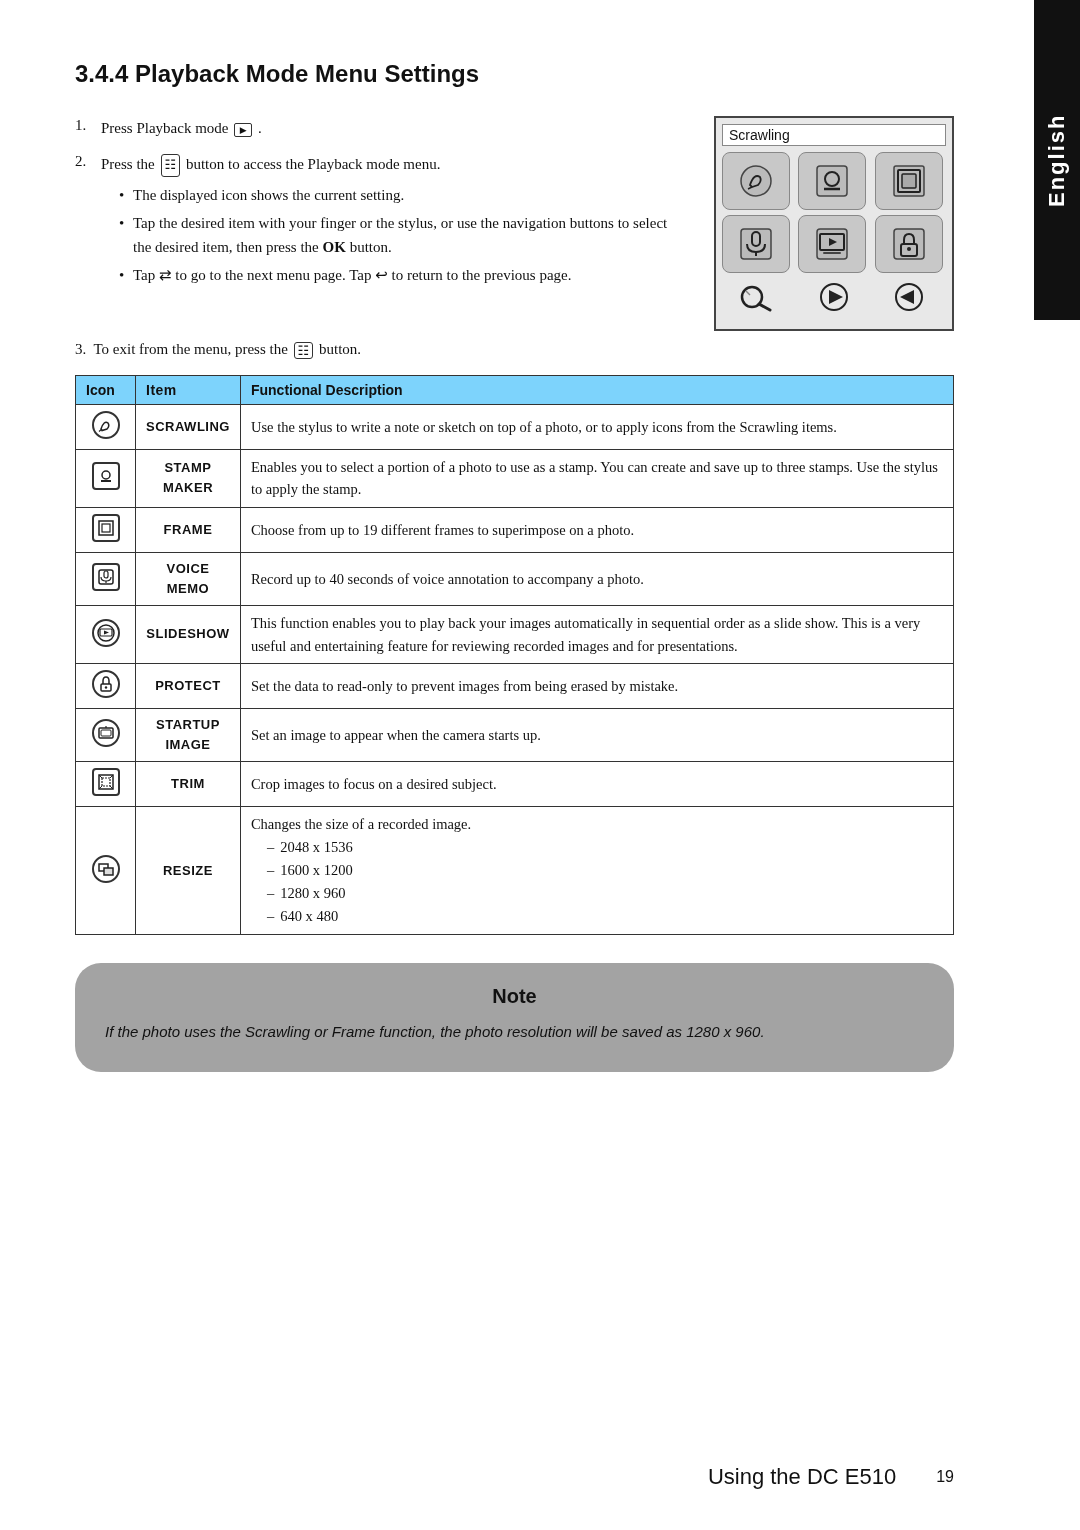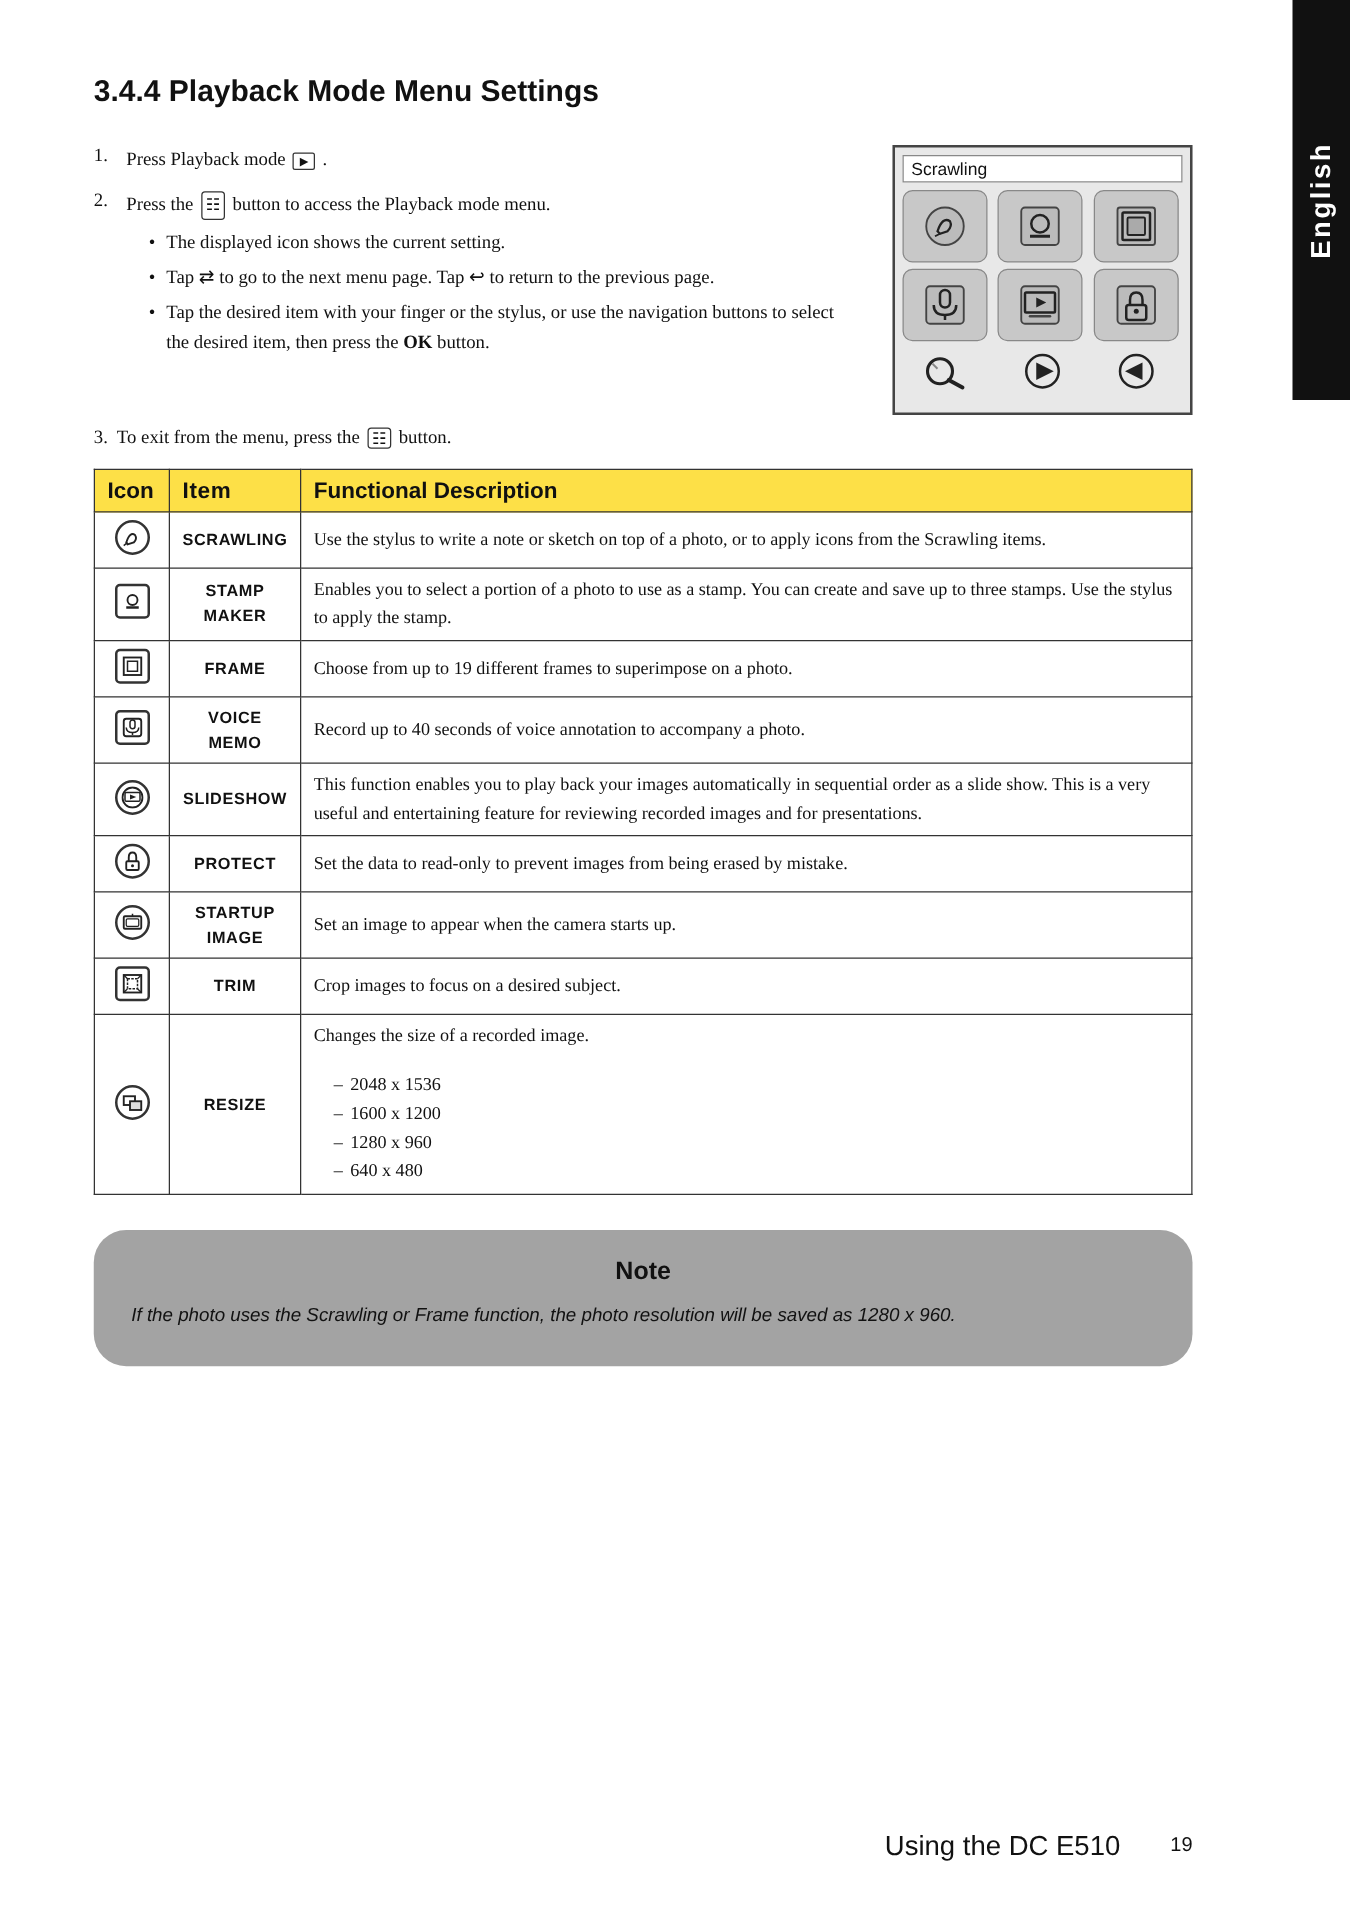--- a/index.html
+++ b/index.html
@@ -165,22 +165,22 @@
       border-collapse: collapse;
       margin-bottom: 28px;
       font-size: 14.5px;
     }
 
     .info-table th {
       border: 1.5px solid #333;
       padding: 6px 10px;
       font-family: Arial, sans-serif;
       font-weight: bold;
-      font-size: 18px;
-      background: #fde047;
+      font-size: 14px;
+      background: #7dd3fc;
       text-align: left;
     }
 
     .info-table td {
       border: 1.5px solid #333;
       padding: 6px 10px;
       vertical-align: middle;
       line-height: 1.55;
     }
 
@@ -301,21 +301,21 @@
     .playback-icon::after {
       content: '▶';
       font-size: 9px;
       position: absolute;
       top: 50%;
       left: 50%;
       transform: translate(-50%, -50%);
     }
 
     .resize-list {
-      margin: 16px 0 0 16px;
+      margin: 0 0 0 16px;
       list-style: none;
       font-family: Liberation Serif, serif;
     }
     .resize-list li {
       font-size: 14.5px;
       line-height: 1.6;
     }
     .resize-list li::before {
       content: '–';
       margin-right: 6px;
@@ -364,22 +364,22 @@
           </div>
         </div>
 
         <div class="step-item">
           <div class="steps-row">
             <div class="step-num-col">2.</div>
             <div class="step-content-col">
               <span class="step-desc">Press the <span class="inline-icon">☷</span> button to access the Playback mode menu.</span>
               <ul class="sub-bullets">
                 <li>The displayed icon shows the current setting.</li>
+                <li>Tap the desired item with your finger or the stylus, or use the navigation buttons to select the desired item, then press the <strong class="step-ok">OK</strong> button.</li>
                 <li>Tap ⇄ to go to the next menu page. Tap ↩ to return to the previous page.</li>
-                <li>Tap the desired item with your finger or the stylus, or use the navigation buttons to select the desired item, then press the <strong class="step-ok">OK</strong> button.</li>
               </ul>
             </div>
           </div>
         </div>
 
       </div>
 
       <div class="menu-screenshot">
         <div class="menu-box">
           <div class="menu-title-bar">Scrawling</div>

